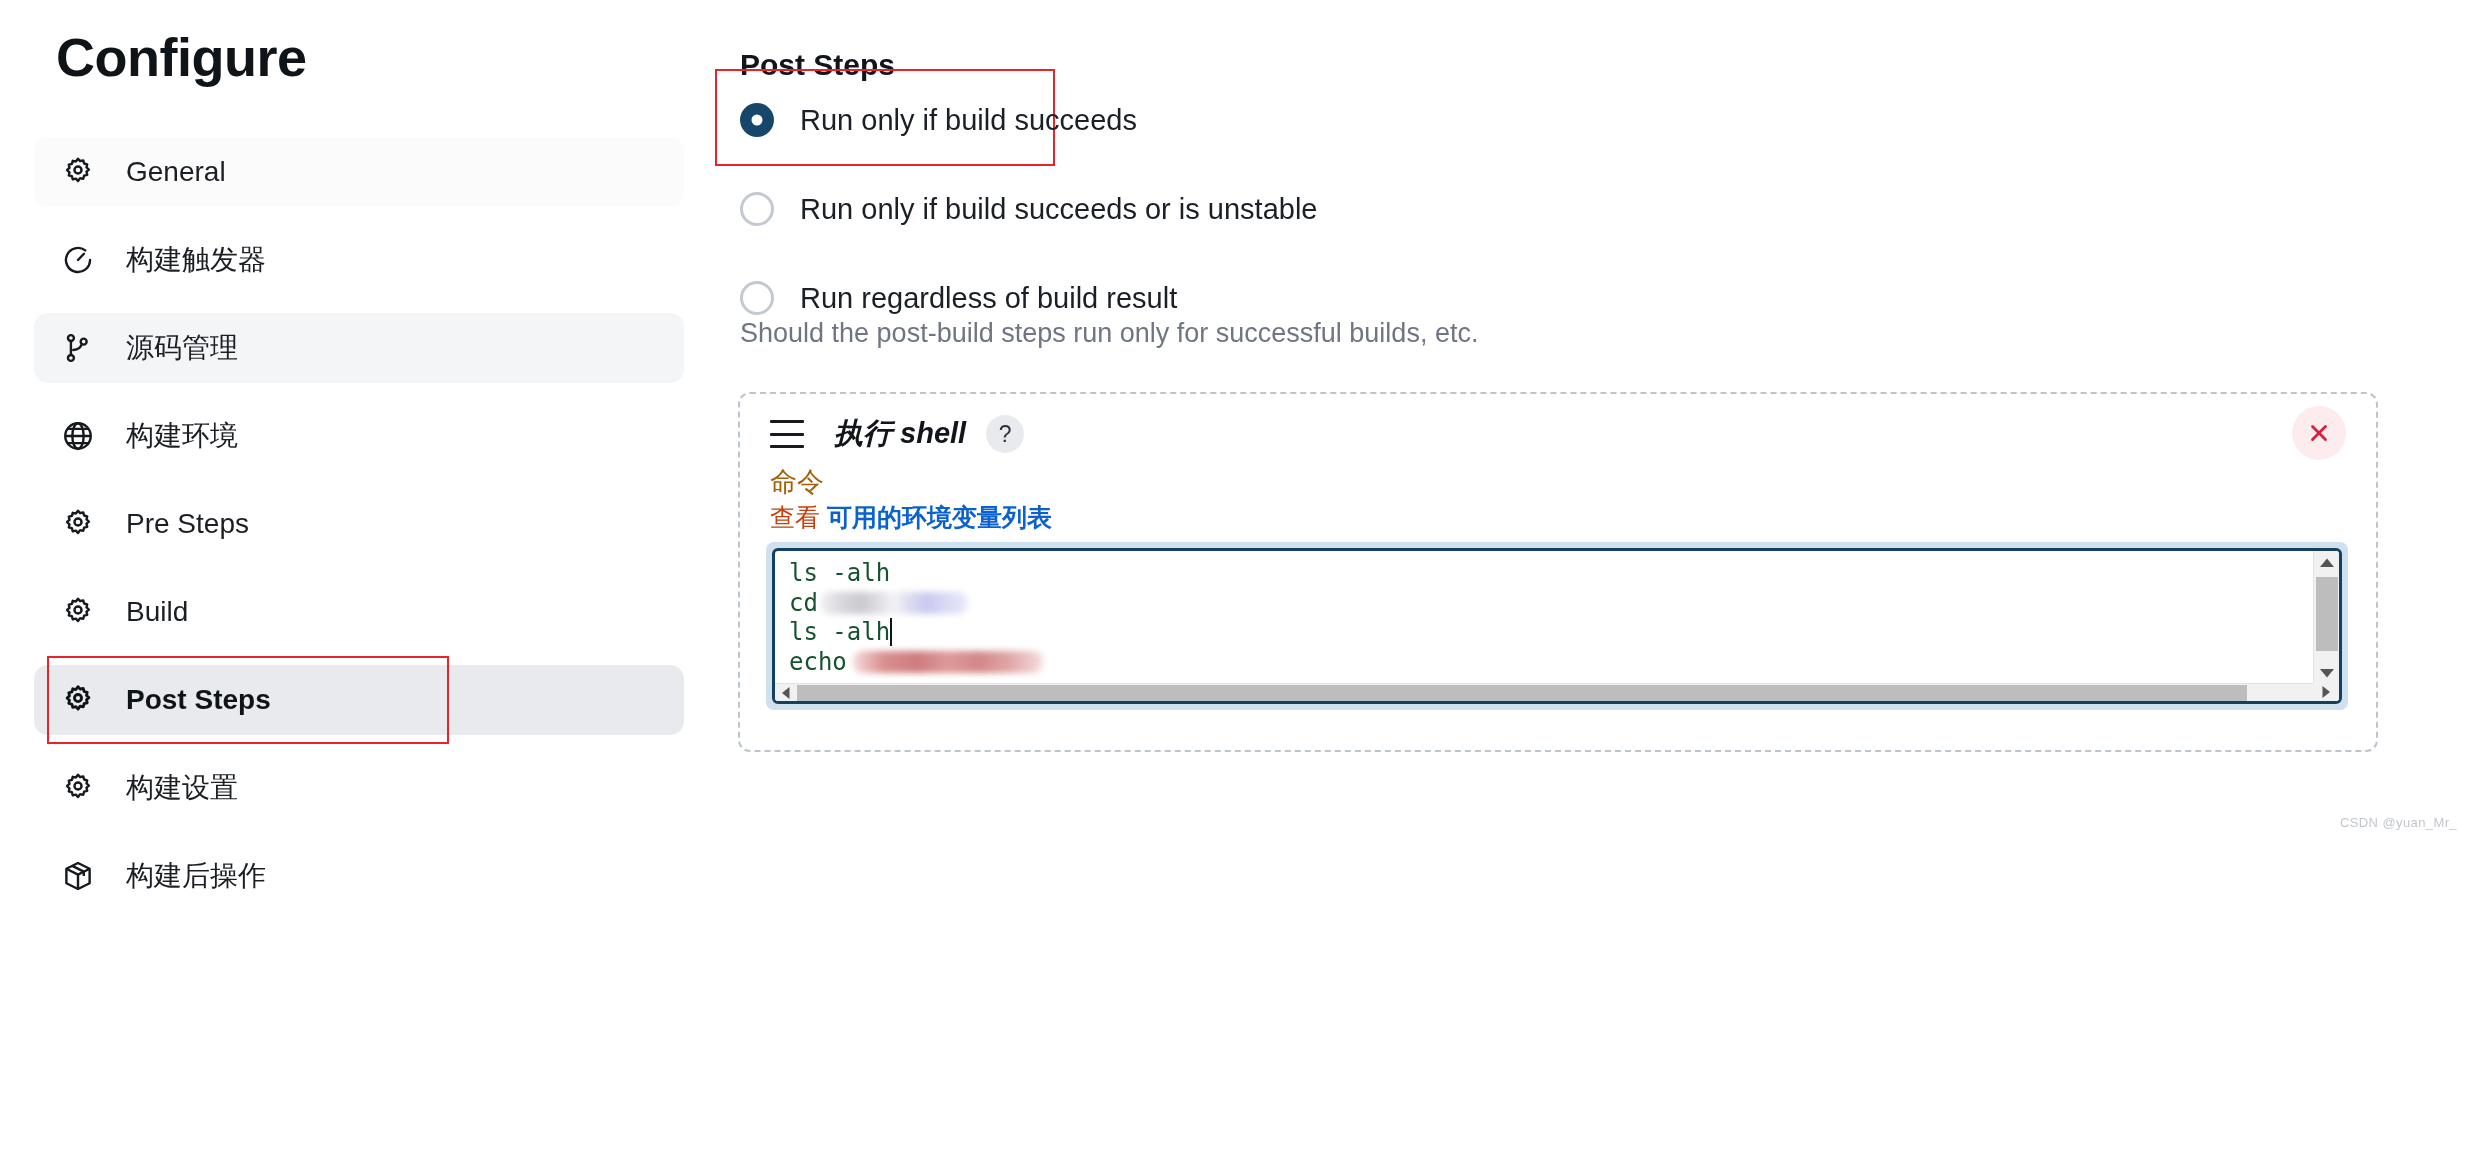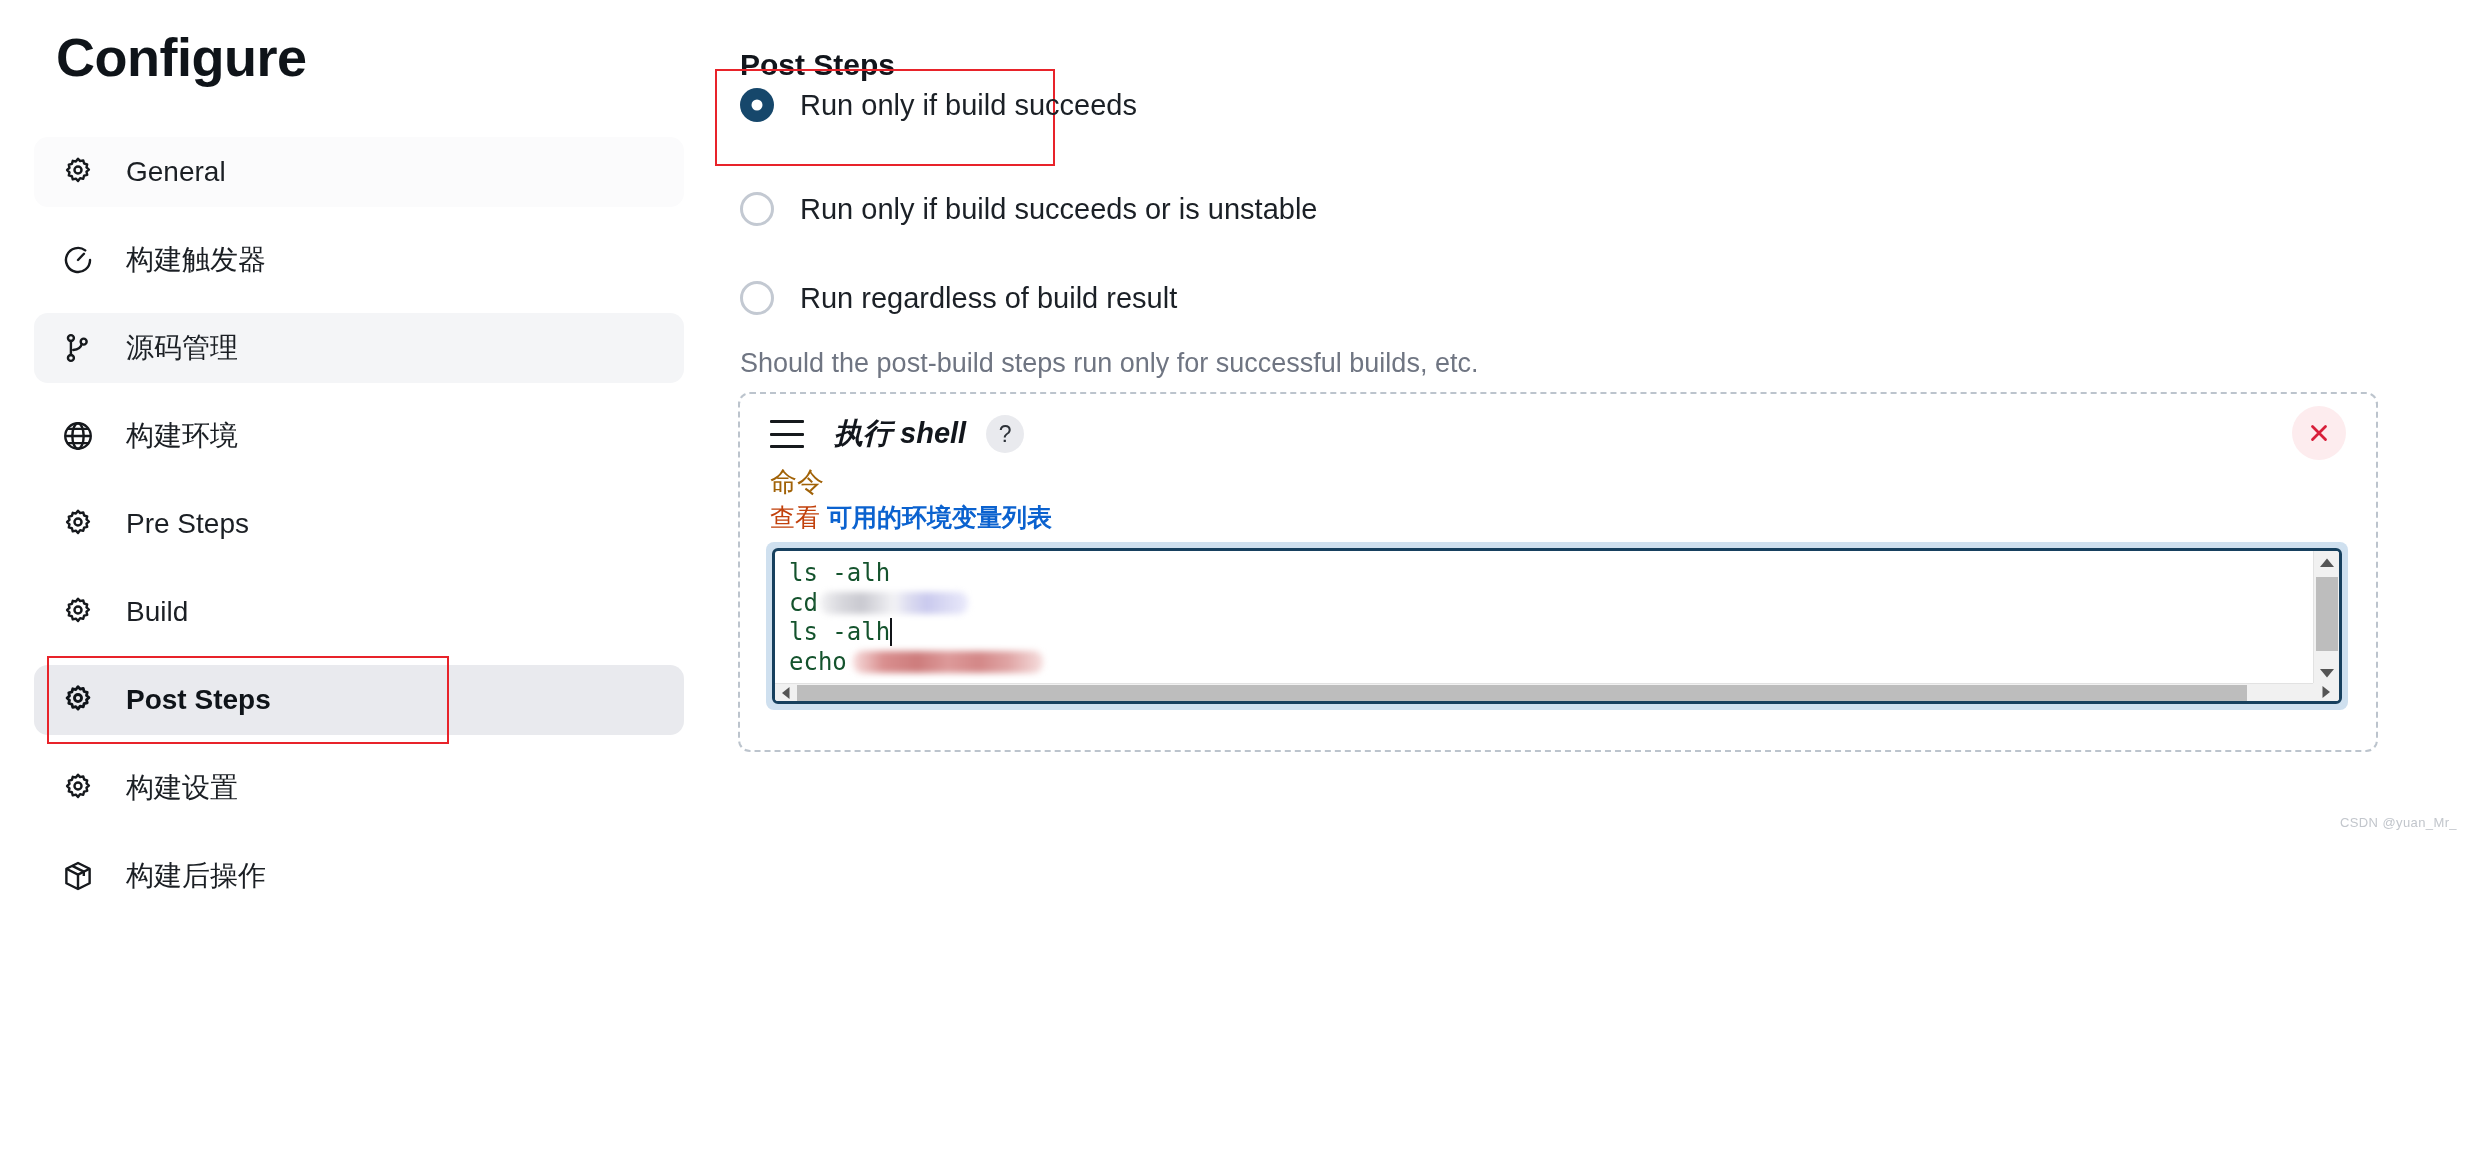--- a/index.html
+++ b/index.html
@@ -114,33 +114,33 @@
     transform: translate(-50%,-50%);
     width: 11px; height: 11px;
     border-radius: 50%;
     background: #ffffff;
   }
   .radio-label {
     font-size: 29px;
     color: #1b2026;
     white-space: nowrap;
   }
-  #radio1 { top: 88px; }
+  #radio1 { top: 103px; }
   #radio2 { top: 192px; }
   #radio3 { top: 281px; }
   #redbox-radio {
     position: absolute;
     left: 25px; top: 69px;
     width: 340px; height: 97px;
     border: 2px solid #e8232a;
     pointer-events: none;
   }
   #help-text {
     position: absolute;
-    left: 50px; top: 348px;
+    left: 50px; top: 318px;
     font-size: 27px;
     color: #6f7582;
     white-space: nowrap;
   }
 
   
   #shell-panel {
     position: absolute;
     left: 48px; top: 392px;
     width: 1640px;

